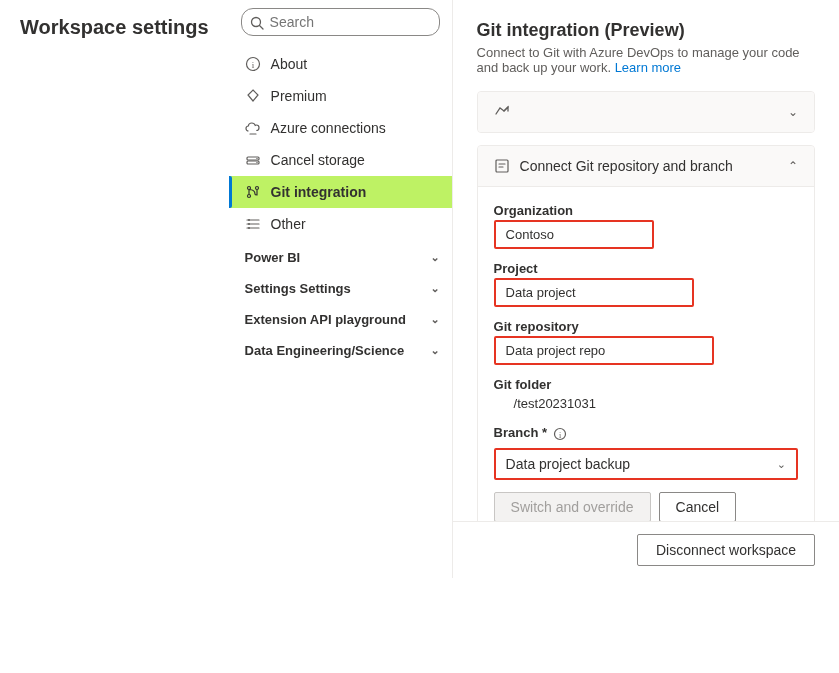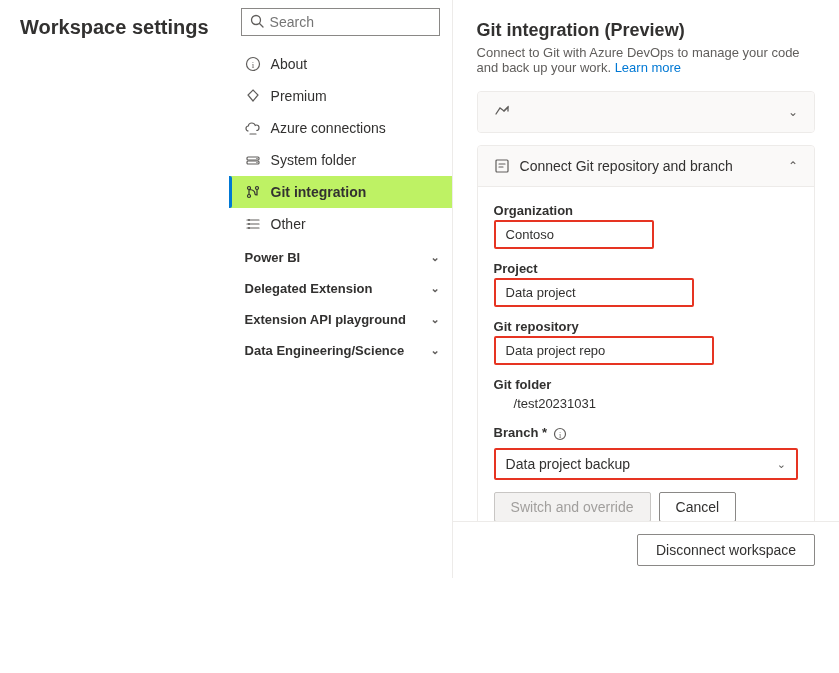--- a/index.html
+++ b/index.html
@@ -31,24 +31,24 @@
     .sidebar {
       width: 224px;
       min-width: 224px;
       border-right: 1px solid #edebe9;
       display: flex;
       flex-direction: column;
       padding: 0 0 12px 0;
     }
     .search-box {
       display: flex;
-      align-items: flex-start;
+      align-items: flex-end;
       margin: 8px 12px 12px 12px;
       border: 1px solid #8a8886;
-      border-radius: 0;
+      border-radius: 12px;
       padding: 5px 8px;
       gap: 6px;
       background: #fff;
       cursor: text;
     }
     .search-box .search-icon-svg {
       color: #605e5c;
       flex-shrink: 0;
     }
     .search-box input {
@@ -296,21 +296,21 @@
 
       <div class="sidebar-item">
         <span class="sidebar-icon">
           <svg width="16" height="16" viewBox="0 0 16 16" fill="none">
             <rect x="2" y="5" width="12" height="3" rx="1" stroke="#605e5c" stroke-width="1.2" fill="none"></rect>
             <rect x="2" y="9" width="12" height="3" rx="1" stroke="#605e5c" stroke-width="1.2" fill="none"></rect>
             <circle cx="12" cy="6.5" r="0.7" fill="#605e5c"></circle>
             <circle cx="12" cy="10.5" r="0.7" fill="#605e5c"></circle>
           </svg>
         </span>
-        <span>System folder</span>
+        <span>Cancel storage</span>
       </div>
 
       <div class="sidebar-item active">
         <span class="sidebar-icon">
           <svg width="16" height="16" viewBox="0 0 16 16" fill="none">
             <circle cx="4" cy="4" r="1.5" stroke="#323130" stroke-width="1.2" fill="none"></circle>
             <circle cx="12" cy="4" r="1.5" stroke="#323130" stroke-width="1.2" fill="none"></circle>
             <circle cx="4" cy="12" r="1.5" stroke="#323130" stroke-width="1.2" fill="none"></circle>
             <path d="M4 5.5V10.5M4 5.5C4 5.5 10 5.5 10 10C10 11 11 11 12 11V5.5" stroke="#323130" stroke-width="1.2" fill="none"></path>
           </svg>
@@ -331,21 +331,21 @@
         </span>
         <span>Other</span>
       </div>
 
       <div class="sidebar-group">
         <span>Power BI</span>
         <span class="chevron">⌄</span>
       </div>
 
       <div class="sidebar-group">
-        <span>Delegated Extension</span>
+        <span>Settings Settings</span>
         <span class="chevron">⌄</span>
       </div>
 
       <div class="sidebar-group">
         <span>Extension API playground</span>
         <span class="chevron">⌄</span>
       </div>
 
       <div class="sidebar-group">
         <span>Data Engineering/Science</span>

